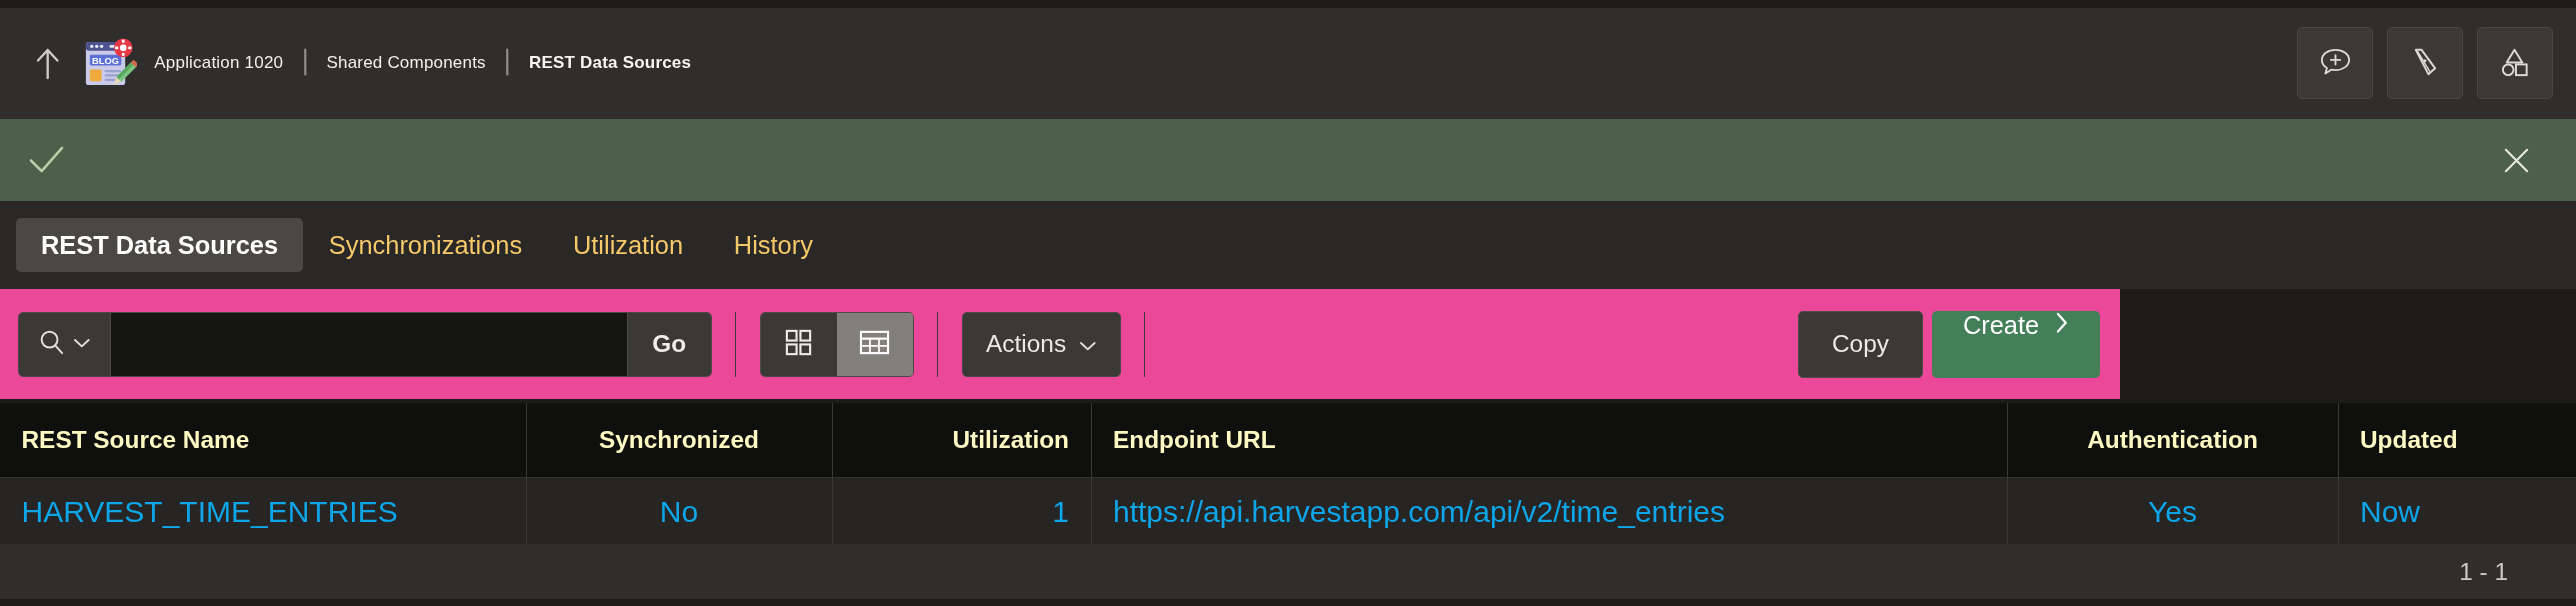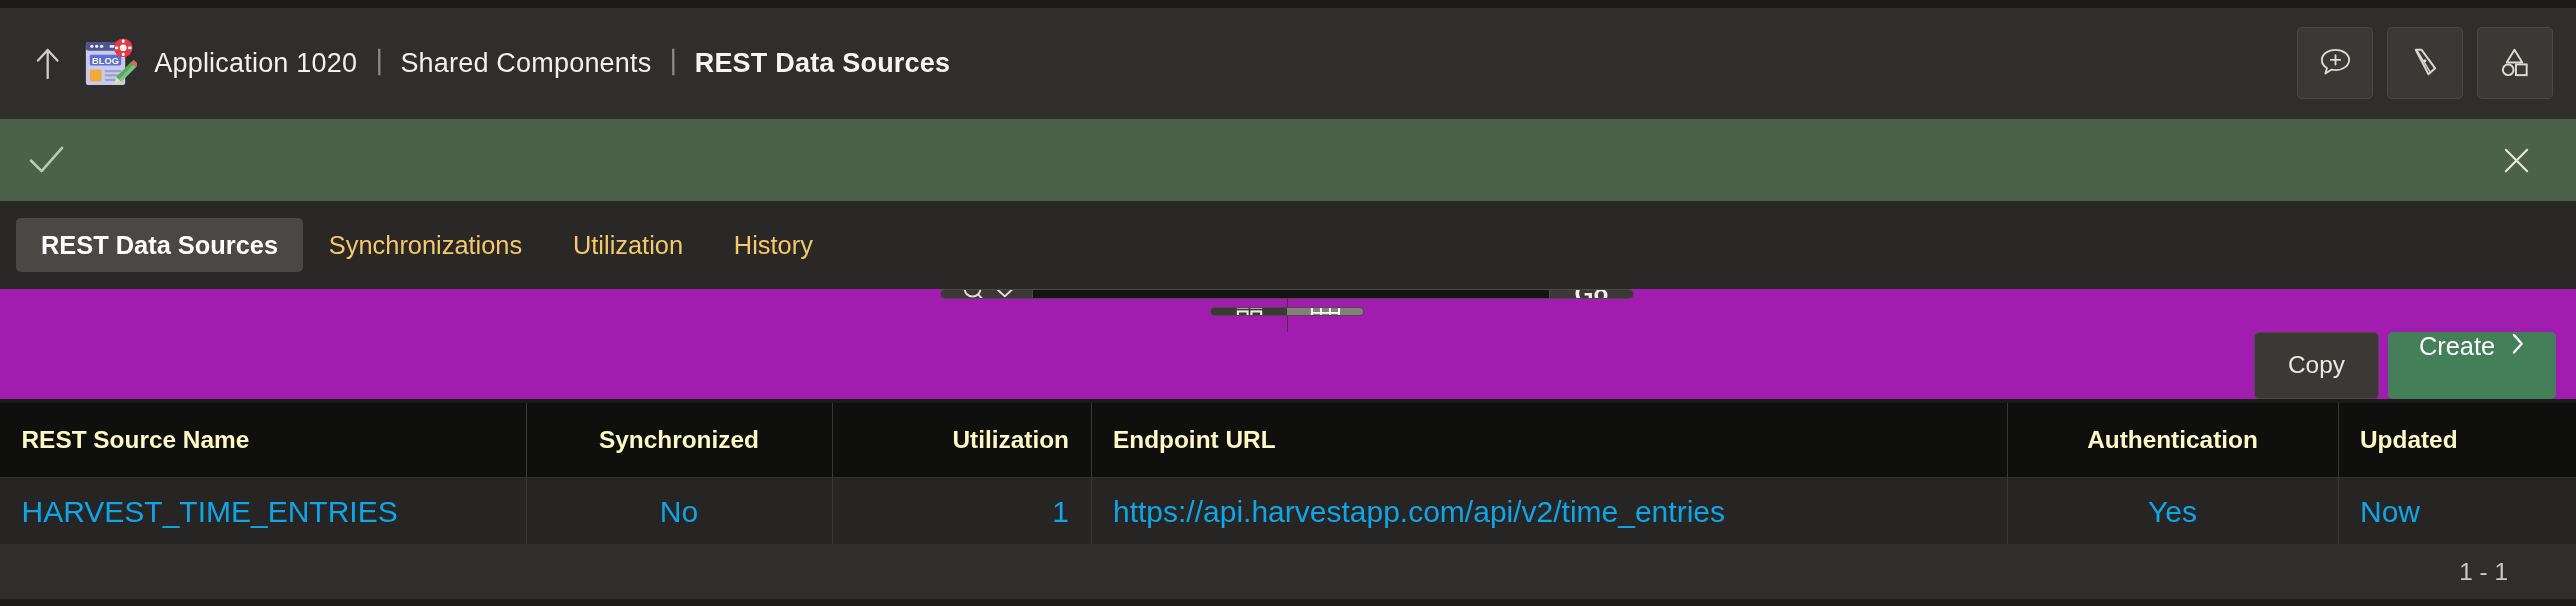--- a/index.html
+++ b/index.html
@@ -24,21 +24,21 @@
     color: #cfcbc6; font-size: 33px; line-height: 1;
     cursor: pointer; flex: none;
   }
   .app-icon {
     width: 57px; height: 57px; flex: none;
     margin-left: 11.7px; margin-right: 17.6px;
     position: relative;
   }
   .crumbs { display: flex; align-items: center; }
   .crumb {
-    font-size: 27px; color: #f2f0ed; letter-spacing: 0.2px;
+    font-size: 17px; color: #f2f0ed; letter-spacing: 0.2px;
     cursor: pointer; white-space: nowrap;
   }
   .crumb.current { font-weight: bold; color: #f7f5f2; cursor: default; }
   .crumb-sep {
     font-size: 29px; color: #8e8a85; margin: 0 17.6px 0 17.6px;
     transform: skewX(-12deg) scaleY(1.25); display: inline-block;
   }
   .topbar-actions {
     margin-left: auto; display: flex; gap: 13.7px; align-items: center;
   }
@@ -81,25 +81,24 @@
     padding: 12.7px 25.4px; border-radius: 4.9px; cursor: pointer;
     white-space: nowrap;
   }
   .tab.active {
     background: #4a4744; color: #ffffff; font-weight: bold;
   }
 
   
   .toolbar {
     position: absolute; left: 0; top: 289px;
-    width: 2576px; height: 110px;
-    background: #a21caf;
+    width: 2120px; height: 110px;
+    background: #ec4899;
     display: flex; align-items: center;
     padding: 0 19.6px 0 17.6px;
-    flex-direction: column;
   }
   .search-wrap {
     display: flex; align-items: center; height: 65px;
     border: 1px solid #4c4946; border-radius: 4.9px; overflow: hidden;
   }
   .search-drop {
     width: 92px; height: 100%;
     background: #3b3936;
     display: flex; align-items: center; justify-content: center; gap: 6.8px;
     cursor: pointer; border-right: 1px solid #4c4946;
@@ -330,20 +329,28 @@
           <line x1="3" y1="18.5" x2="31" y2="18.5" stroke="#ffffff" stroke-width="1.8"></line>
           <line x1="12.3" y1="11" x2="12.3" y2="26" stroke="#ffffff" stroke-width="1.8"></line>
           <line x1="21.6" y1="11" x2="21.6" y2="26" stroke="#ffffff" stroke-width="1.8"></line>
         </svg>
       </span>
     </div>
   </div>
 
   <div class="sep-v"></div>
 
+  <div class="actions-btn">
+    <span>Actions</span>
+    <span>
+      <svg width="17.6" height="11.7" viewBox="0 0 18 12" aria-hidden="true">
+        <path d="M2 3 L9 9.6 L16 3" fill="none" stroke="#e2ded8" stroke-width="2" stroke-linecap="round" stroke-linejoin="round"></path>
+      </svg>
+    </span>
+  </div>
 
   <div class="sep-v"></div>
 
   <div class="toolbar-right">
     <div class="copy-btn">Copy</div>
     <div class="create-btn">
       <span>Create</span>
       <span>
         <svg width="14.7" height="23.5" viewBox="0 0 15 24" aria-hidden="true">
           <path d="M3 3 L11 12 L3 21" fill="none" stroke="#ffffff" stroke-width="2.3" stroke-linecap="round" stroke-linejoin="round"></path>

